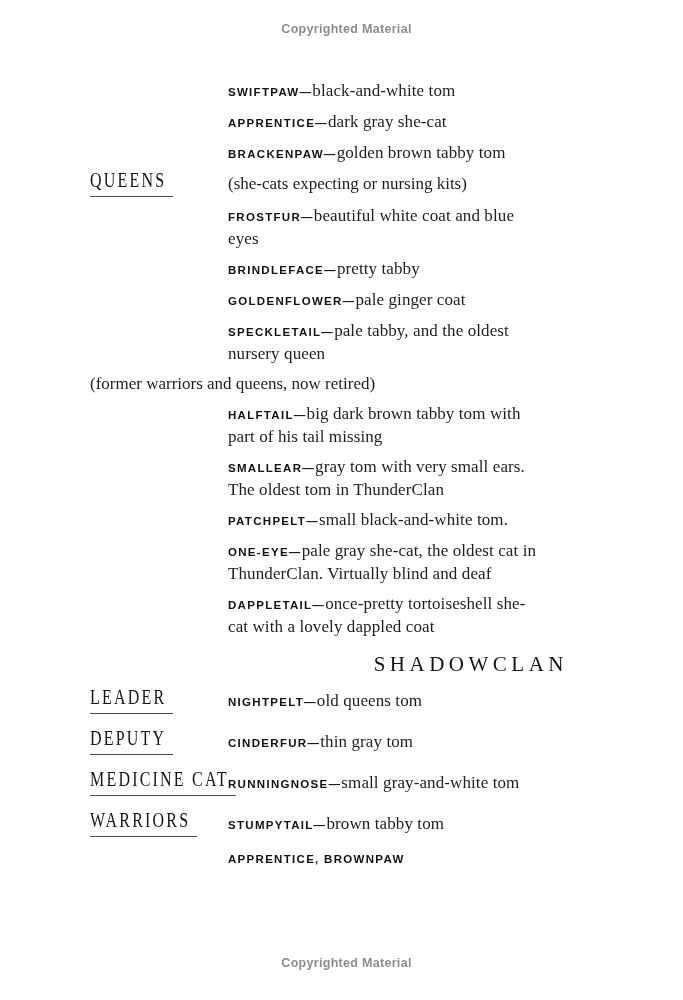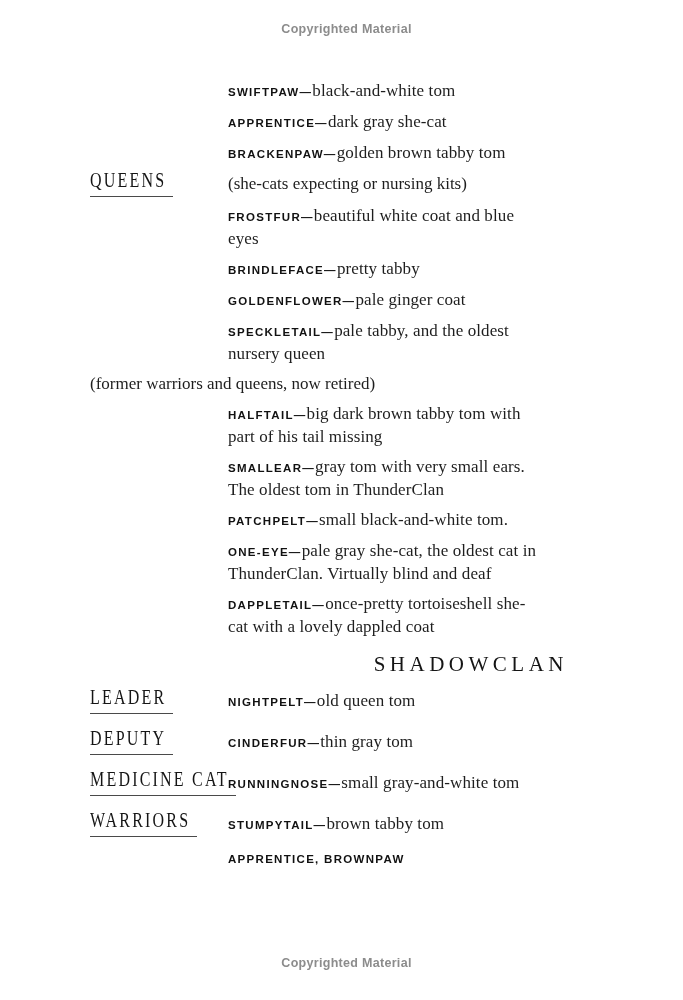--- a/index.html
+++ b/index.html
@@ -161,21 +161,21 @@
       <div class="label-col"></div>
       <div class="body-col">
         <div class="entry"><span class="cat-name">DAPPLETAIL—</span><span class="desc">once-pretty tortoiseshell she-
 cat with a lovely dappled coat</span></div>
       </div>
     </div>
     <div class="clan-heading">SHADOWCLAN</div>
     <div class="row spaced">
       <div class="label-col"><span class="sec-label"><span class="sec-label-inner">LEADER</span></span></div>
       <div class="body-col">
-        <div class="entry"><span class="cat-name">NIGHTPELT—</span><span class="desc">old queen tom</span></div>
+        <div class="entry"><span class="cat-name">NIGHTPELT—</span><span class="desc">old queens tom</span></div>
       </div>
     </div>
     <div class="row spaced">
       <div class="label-col"><span class="sec-label"><span class="sec-label-inner">DEPUTY</span></span></div>
       <div class="body-col">
         <div class="entry"><span class="cat-name">CINDERFUR—</span><span class="desc">thin gray tom</span></div>
       </div>
     </div>
     <div class="row spaced">
       <div class="label-col"><span class="sec-label"><span class="sec-label-inner">MEDICINE CAT</span></span></div>

